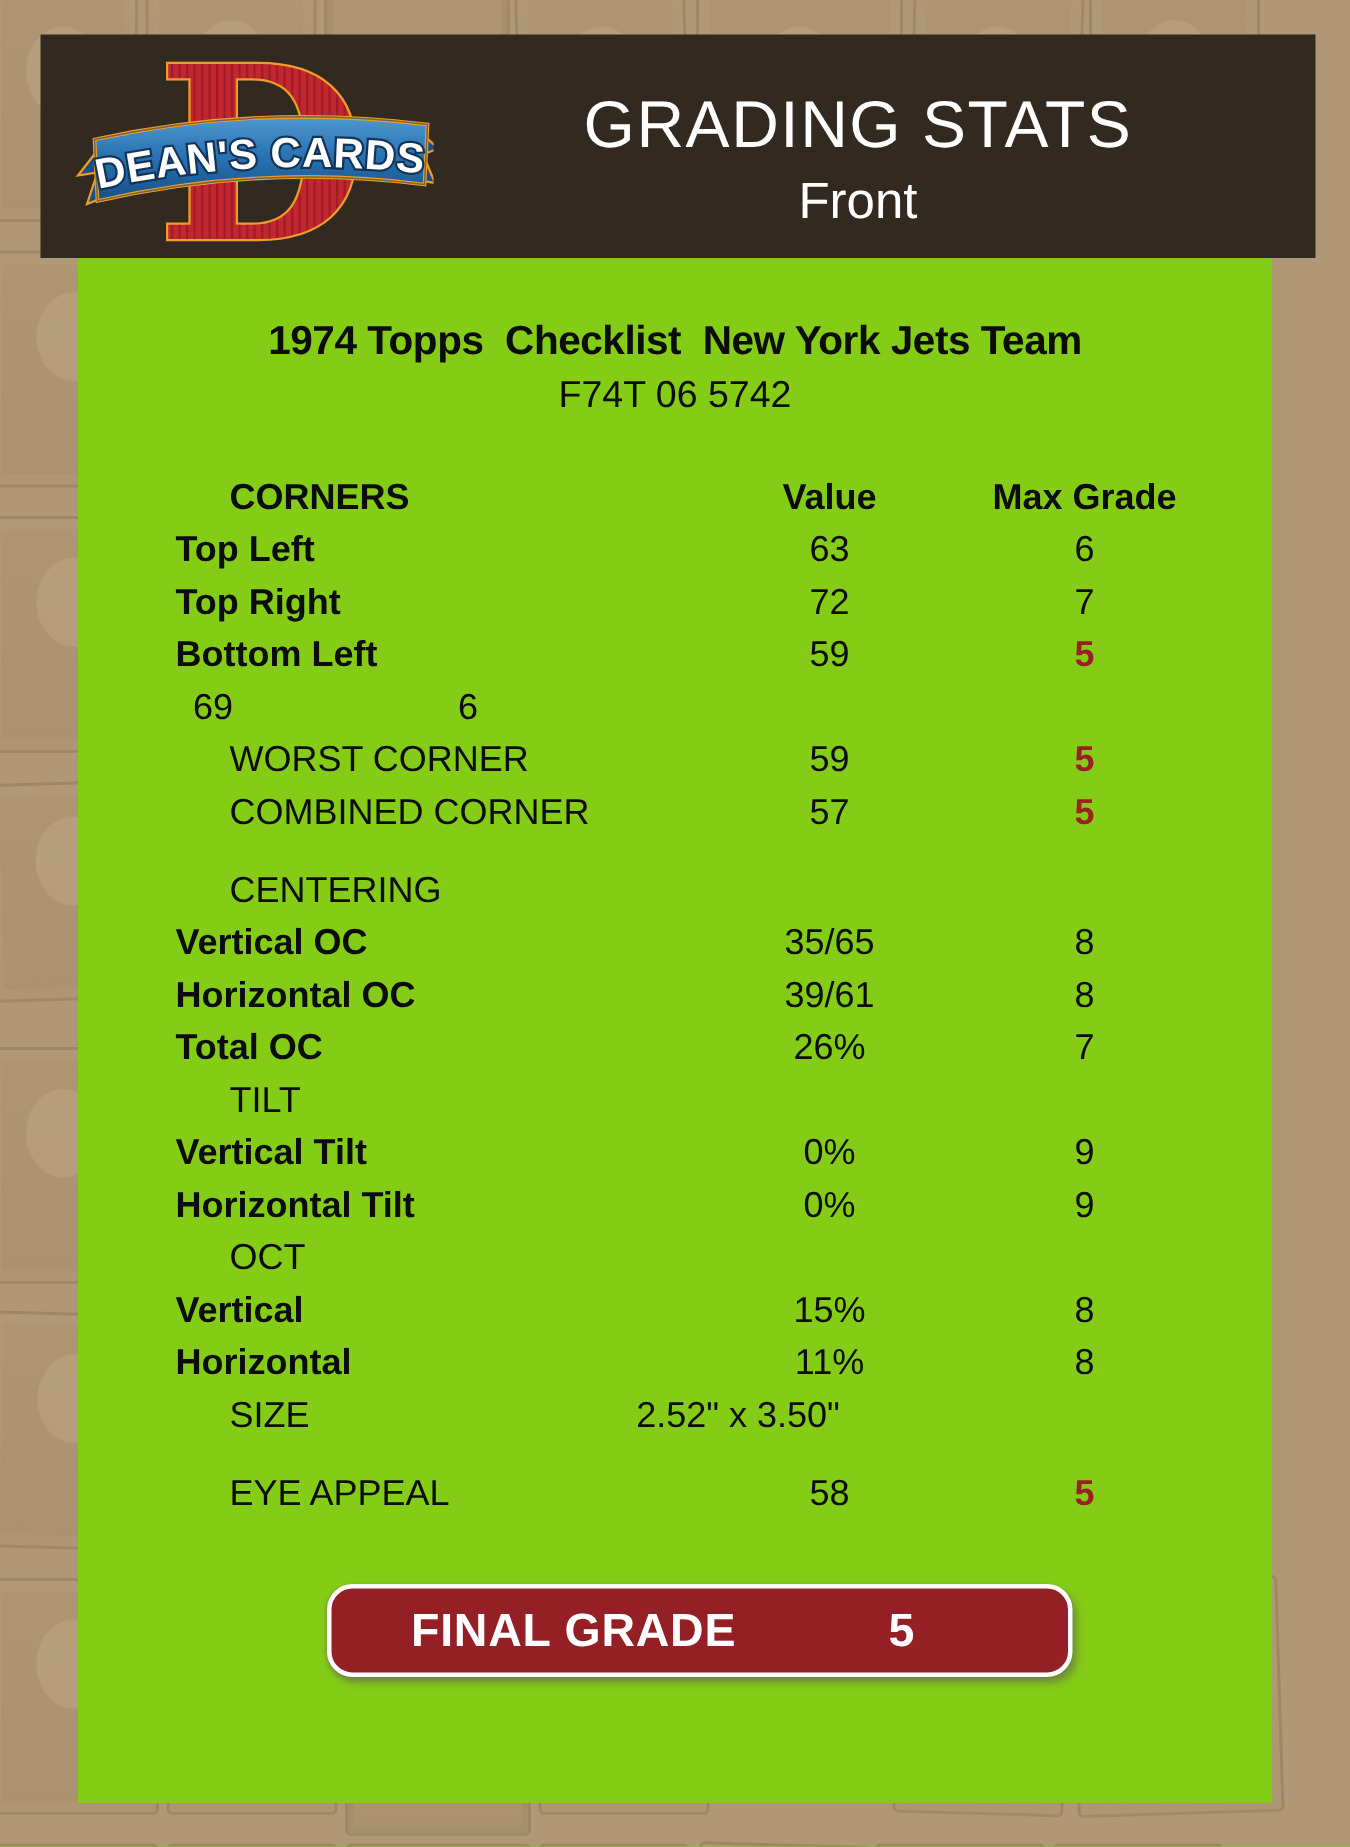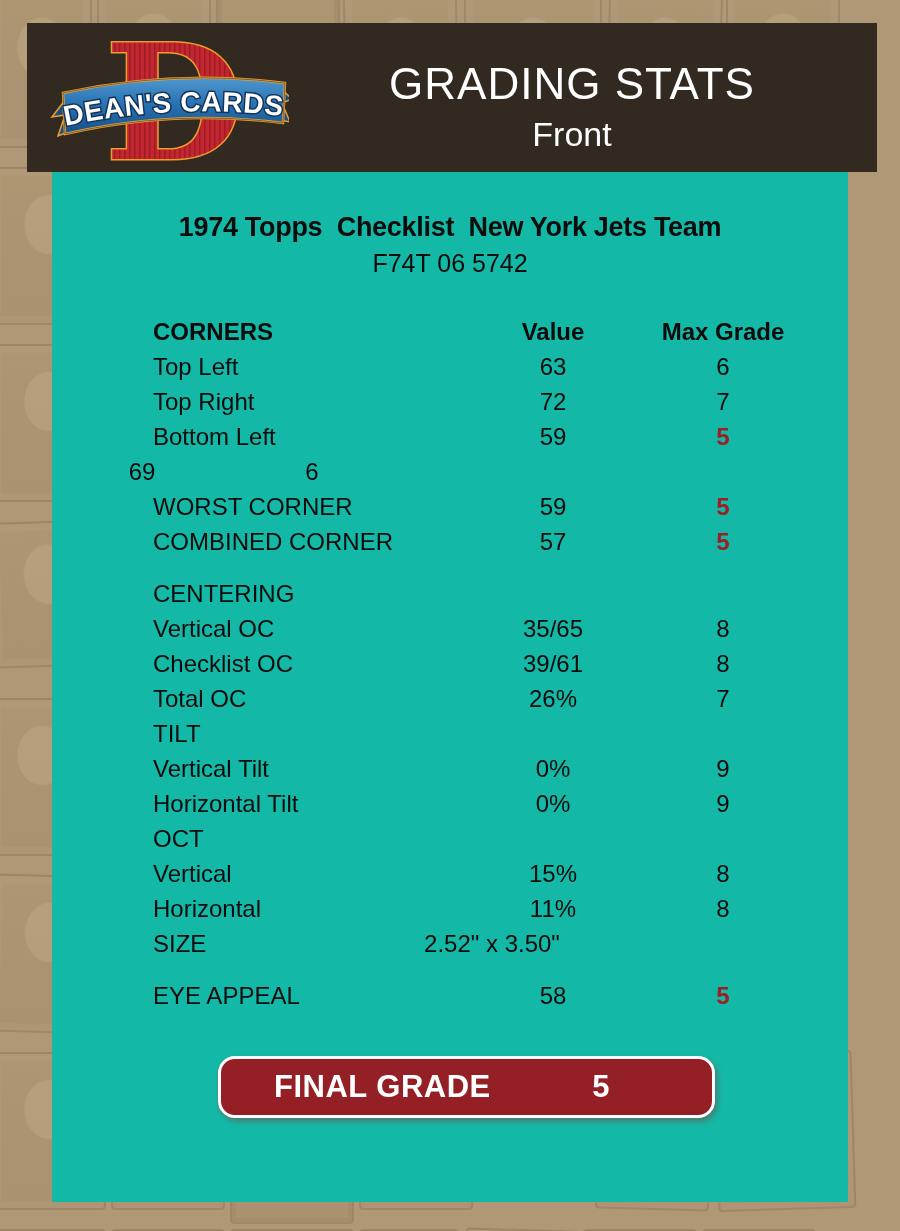--- a/index.html
+++ b/index.html
@@ -40,34 +40,34 @@
   .header-text {
     position:absolute; left:250px; right:10px; top:34px;
     text-align:center; color:#ffffff;
   }
   .header-title { font-size:44px; line-height:54px; letter-spacing:1px; font-weight:400; }
   .header-side  { font-size:34px; line-height:46px; font-weight:400; }
 
   
   .panel {
     position:absolute; left:52px; top:172px; width:796px; height:1030px;
-    background:#14b8a6; z-index:1; color:#0c0c0c;
+    background:#84cc16; z-index:1; color:#0c0c0c;
   }
   .card-title {
     margin:0; padding-top:40px; text-align:center;
     font-size:27px; font-weight:bold; white-space:pre-wrap; letter-spacing:-0.3px;
   }
   .card-code { margin-top:6px; text-align:center; font-size:25px; }
 
   
   .stats { position:absolute; left:0; top:142px; width:100%; }
   .row  { display:flex; height:35px; align-items:center; font-size:24px; }
   .spacer { height:17px; }
   .cell-label { width:411px; padding-left:101px; box-sizing:border-box; white-space:nowrap; }
-  .row.item .cell-label { padding-left:101px; }
+  .row.item .cell-label { padding-left:65px;font-weight:bold; }
   .cell-value { width:180px; text-align:center; white-space:nowrap; }
   .cell-grade { width:160px; text-align:center; }
   .row.columns .cell-label,
   .row.columns .cell-value,
   .row.columns .cell-grade { font-weight:bold; }
   .row.section .cell-label,
   .row.total .cell-label { font-weight:normal; }
   .grade-red { color:#9b2025; font-weight:bold; }
   .value-wide { position:relative; left:-61px; }
 
@@ -219,21 +219,21 @@
         <span class="cell-label">CENTERING</span>
         <span class="cell-value"></span>
         <span class="cell-grade"></span>
       </div>
       <div class="row item">
         <span class="cell-label">Vertical OC</span>
         <span class="cell-value">35/65</span>
         <span class="cell-grade">8</span>
       </div>
       <div class="row item">
-        <span class="cell-label">Checklist OC</span>
+        <span class="cell-label">Horizontal OC</span>
         <span class="cell-value">39/61</span>
         <span class="cell-grade">8</span>
       </div>
       <div class="row item">
         <span class="cell-label">Total OC</span>
         <span class="cell-value">26%</span>
         <span class="cell-grade">7</span>
       </div>
       <div class="row section">
         <span class="cell-label">TILT</span>

